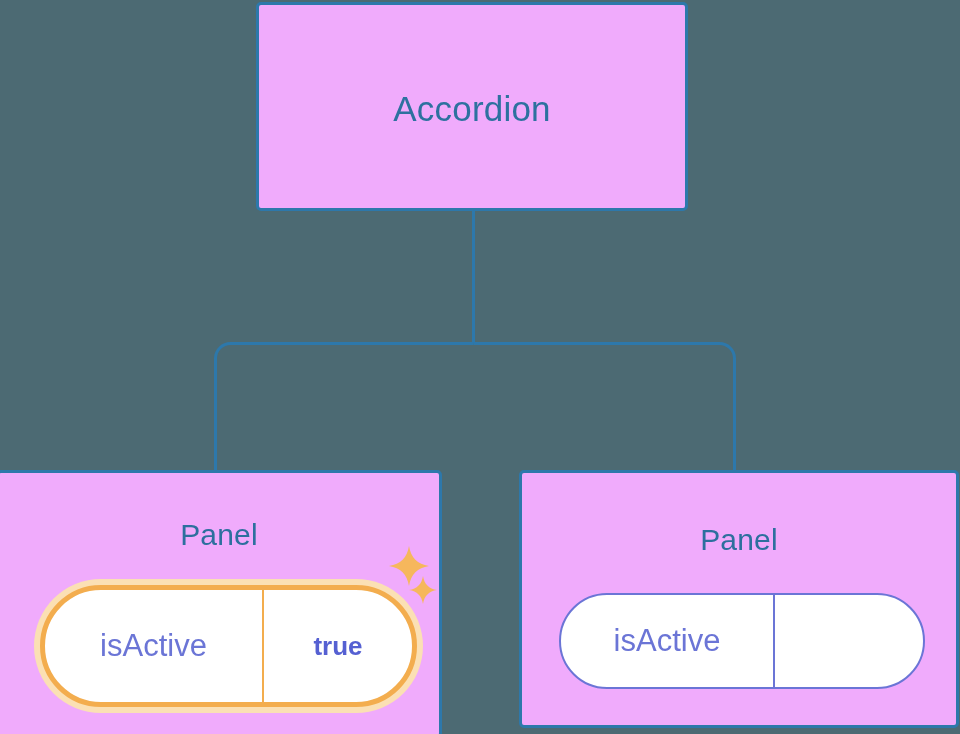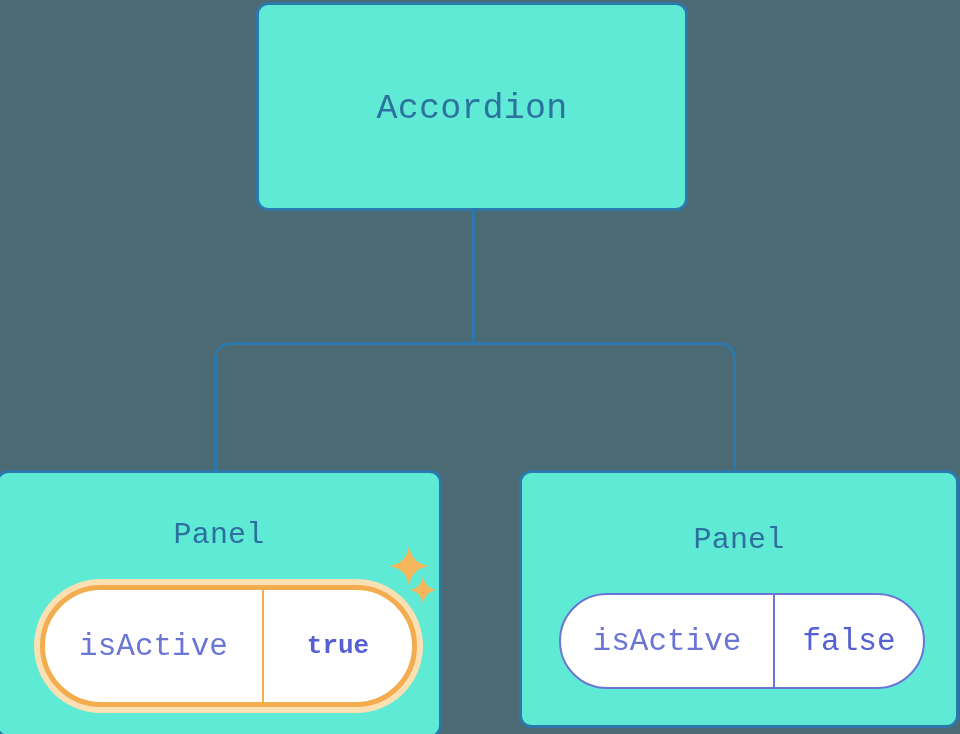--- a/index.html
+++ b/index.html
@@ -25,25 +25,24 @@
     left: 0;
     top: 0;
     width: 960px;
     height: 734px;
     pointer-events: none;
   }
 
   
   .node {
     position: absolute;
-    background: #5eead4;
+    background: #f0abfc;
     border: 3px solid #2d78ab;
-    border-radius: 12px;
+    border-radius: 5px;
     box-sizing: border-box;
-    font-family: Liberation Mono, monospace;
   }
   .node-root {
     left: 256px;
     top: 2px;
     width: 432px;
     height: 209px;
   }
   .node-left {
     left: -4px;
     top: 470px;
@@ -191,17 +190,16 @@
     <path d="M20 0 C21.8 11.5 28.5 18.2 40 20 C28.5 21.8 21.8 28.5 20 40 C18.2 28.5 11.5 21.8 0 20 C11.5 18.2 18.2 11.5 20 0 Z" fill="#f6b75c"></path>
   </svg>
   <svg class="sparkle sparkle-sm" viewBox="0 0 28 28">
     <path d="M14 0 C15.2 8 20 12.8 28 14 C20 15.2 15.2 20 14 28 C12.8 20 8 15.2 0 14 C8 12.8 12.8 8 14 0 Z" fill="#f6b75c"></path>
   </svg>
 
   <div class="node node-right">
     <div class="node-title">Panel</div>
     <div class="pill pill-plain">
       <div class="pill-cell pill-key">isActive</div>
-      <div class="pill-cell pill-val">false</div>
     </div>
   </div>
 
 </div>
 
 </body></html>

